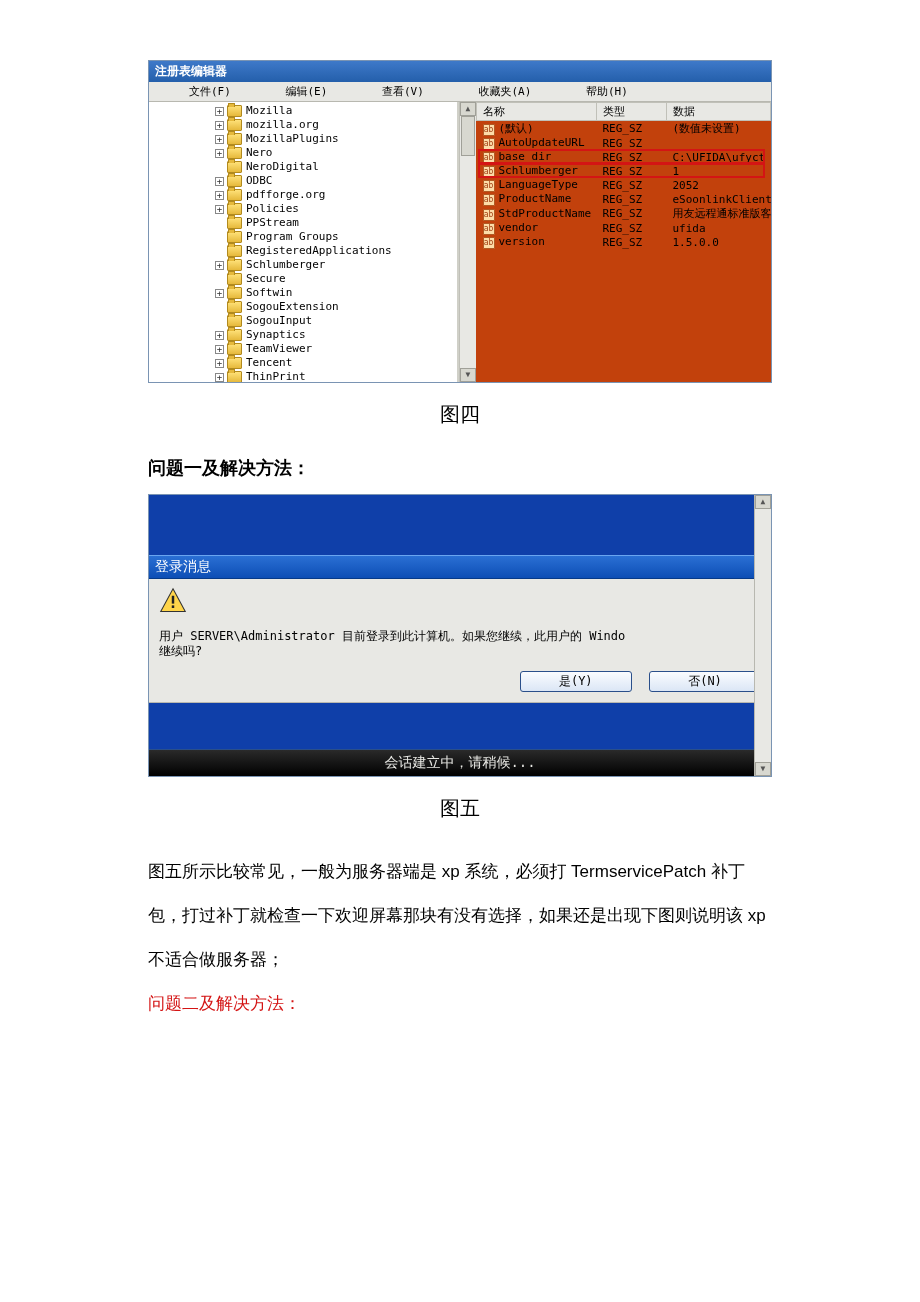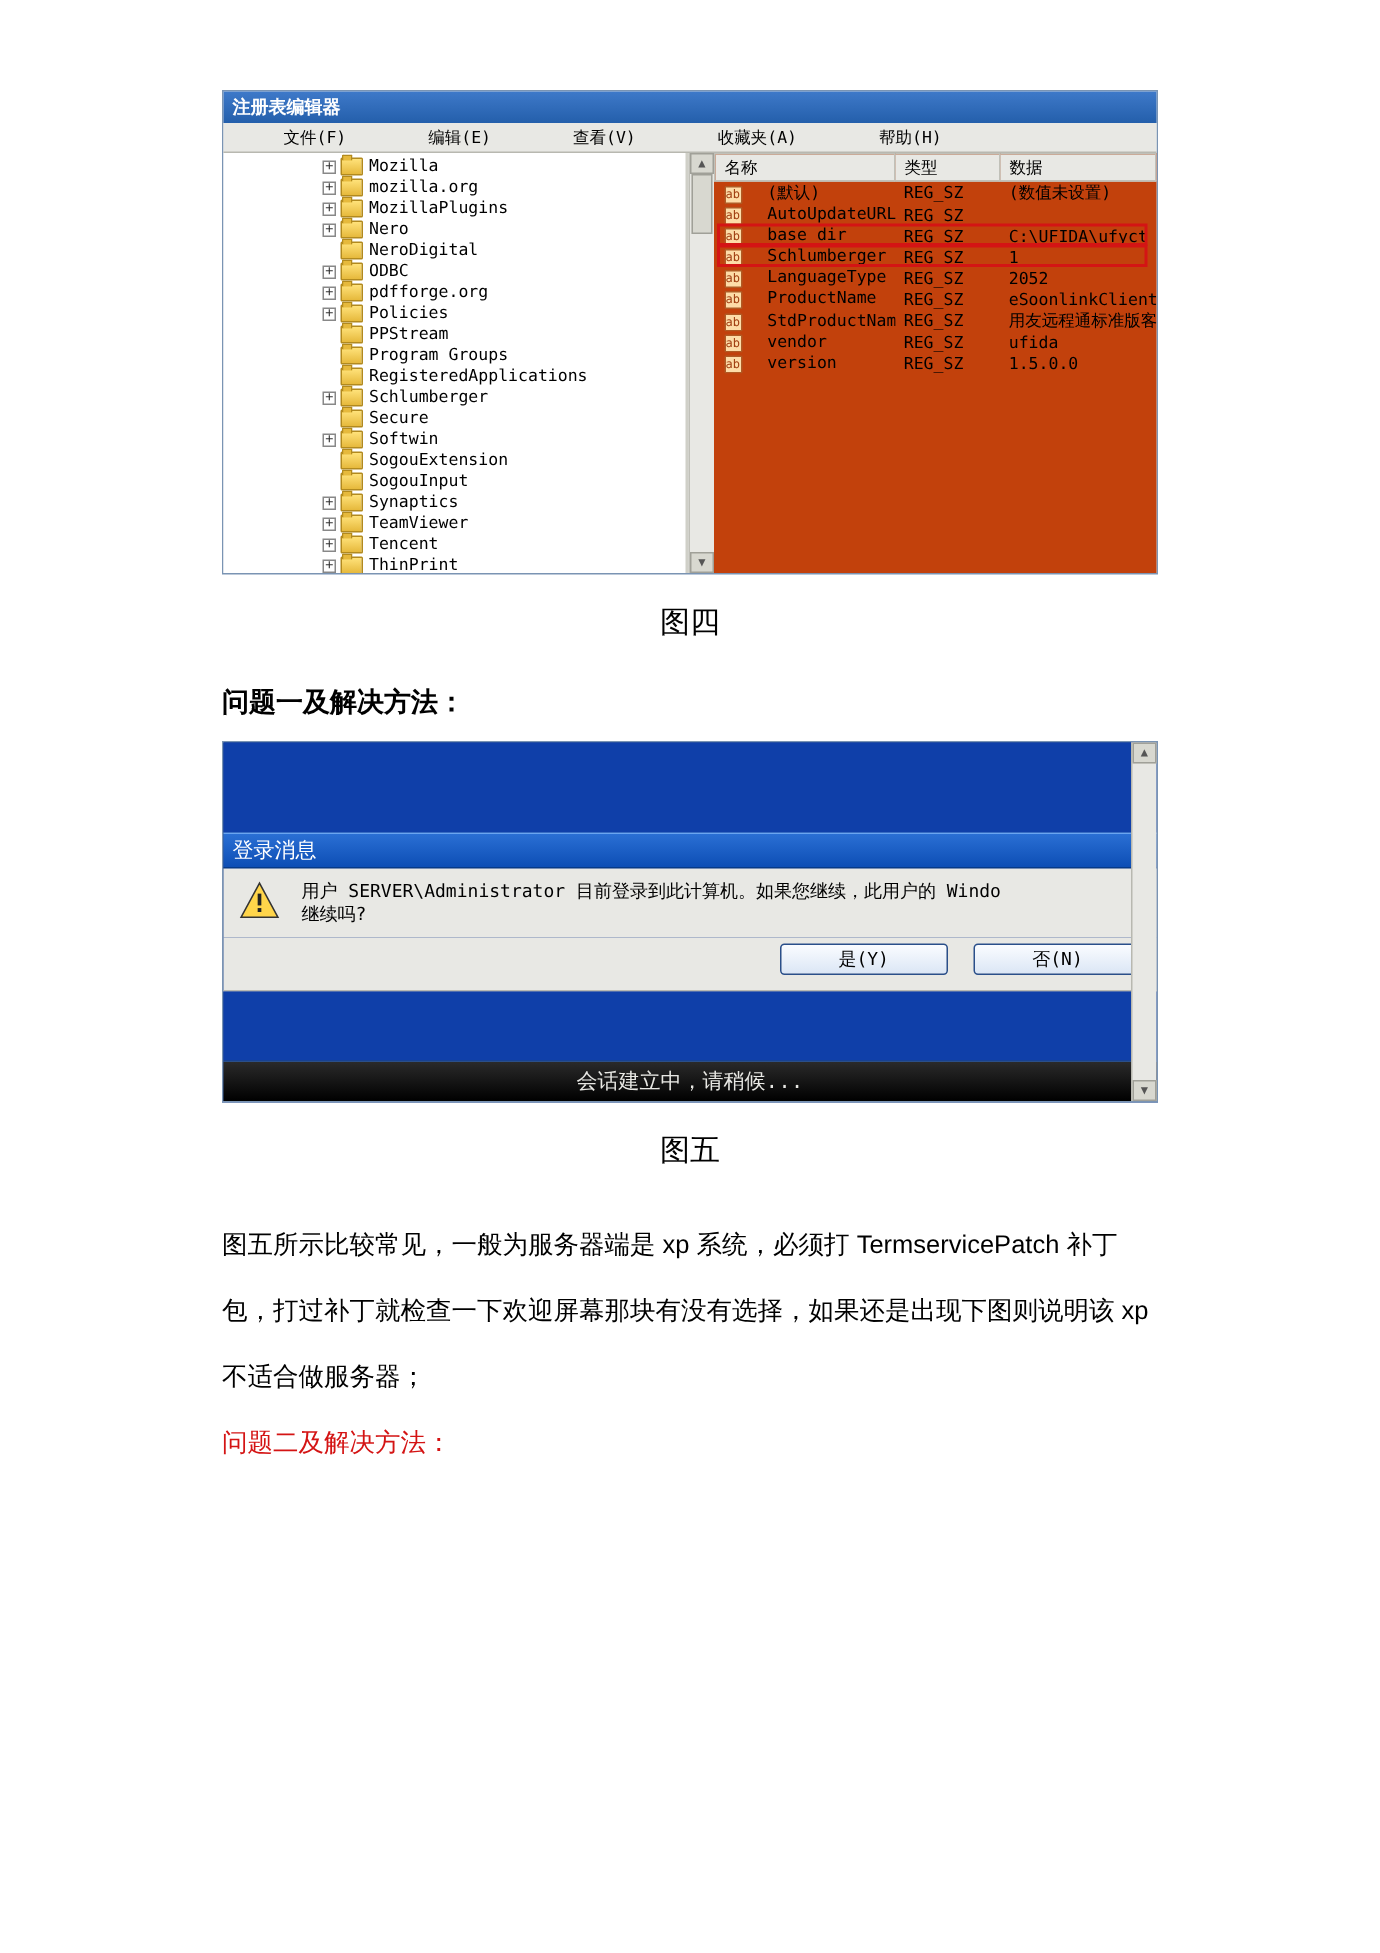--- a/index.html
+++ b/index.html
@@ -159,21 +159,21 @@
   }
   .val-icon {
     display:inline-block;
     width:12px;height:12px;
     border:1px solid #b05a24;
     background:#fddca8;
     font-size:8px;
     text-align:center;
     line-height:10px;
     color:#a03e12;
-    margin-right:17px;
+    margin-right:4px;
     box-sizing:border-box;
     border-radius:1px;
   }
   .regedit-list-wrap { position: relative; }
 
   
   .fig-cap {
     text-align: center;
     font-size: 20px;
     margin: 18px 0 28px 0;
@@ -207,20 +207,21 @@
     font-size: 14px;
     border-top: 1px solid #6aa5f0;
     border-bottom: 1px solid #063a88;
   }
   .remote-msgbody {
     background: #e8e8e4;
     display: flex;
     padding: 8px 10px;
     align-items: flex-start;
     gap: 14px;
+    flex-direction: column;
   }
   .warn-icon {
     width: 28px; height: 28px;
     position: relative;
     flex: 0 0 28px;
   }
   .warn-icon svg { display:block; }
   .remote-msgtext {
     font-size: 12px;
     line-height: 15px;

